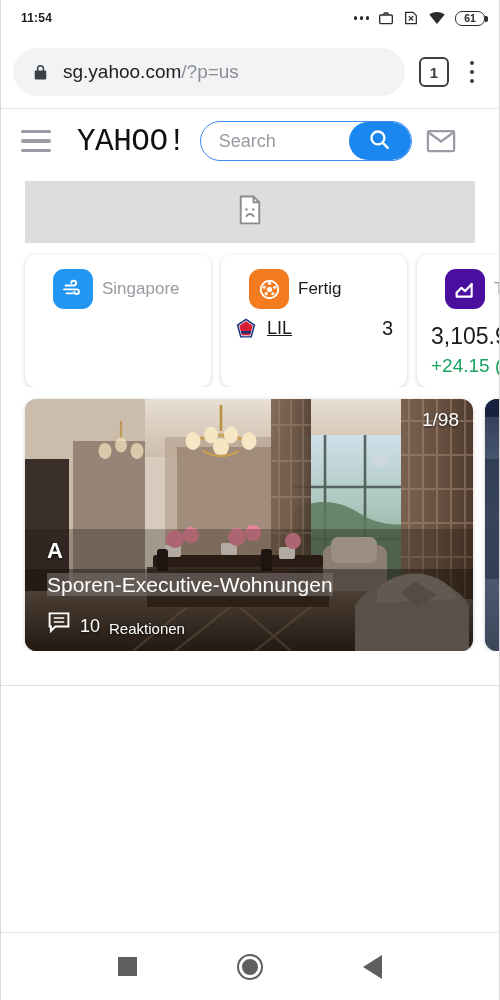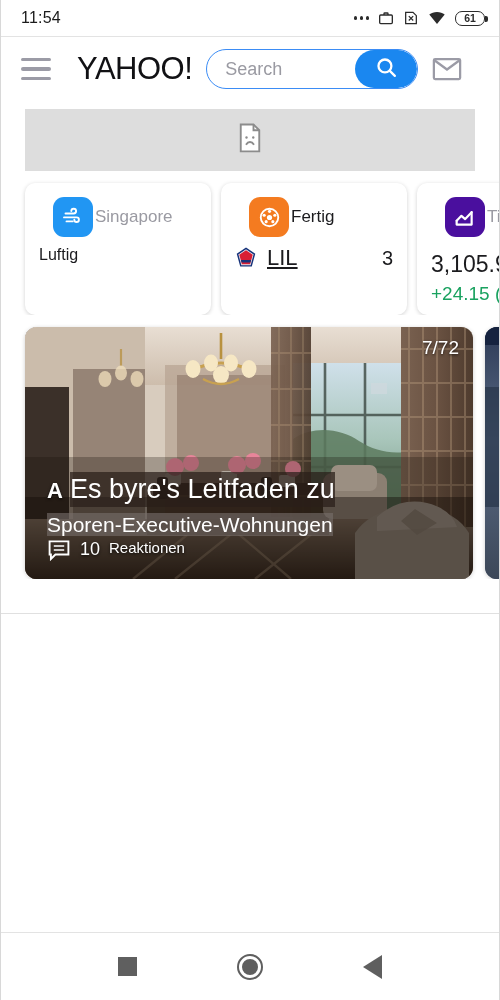--- a/index.html
+++ b/index.html
@@ -18,21 +18,21 @@
     border-right: 1px solid #d8d8d8;
   }
 
   
   .statusbar {
     height: 36px; flex: 0 0 36px;
     display: flex; align-items: center;
     padding: 0 14px 0 20px;
     background: #ffffff;
   }
-  .clock { font-size: 16px; font-weight: 400; color: #1b1b1b; letter-spacing: .2px; }
+  .clock { font-size: 12px; font-weight: 700; color: #1b1b1b; letter-spacing: .2px; }
   .status-icons { margin-left: auto; display: flex; align-items: center; gap: 9px; justify-content: center; }
   .dots3 { display: flex; gap: 2.5px; align-items: center; }
   .dots3 i { width: 3.5px; height: 3.5px; border-radius: 50%; background: #2b2b2b; display: block; }
   .sico { color: #2b2b2b; display: flex; align-items: center; }
   .battpill {
     border: 1.6px solid #2b2b2b; border-radius: 7px;
     height: 15px; min-width: 30px; padding: 0 4px;
     display: flex; align-items: center; justify-content: center;
     font-size: 10.5px; font-weight: 600; color: #2b2b2b; position: relative;
   }
@@ -79,21 +79,21 @@
   }
 
   
   .yheader {
     height: 64px; display: flex; align-items: center;
     padding: 0 12px 0 20px; background: #ffffff; gap: 0;
   }
   .hamburger { width: 40px; display: flex; flex-direction: column; gap: 6px; flex: 0 0 auto; }
   .hamburger i { height: 3.5px; border-radius: 2px; background: #9b9ba6; display: block; width: 30px; }
   .ylogo {
-    font-family: Liberation Sans, sans-serif;
+    font-family: Liberation Mono, monospace;
     font-size: 31px; color: #111114; letter-spacing: -.5px;
     margin-left: 16px; margin-right: 14px; white-space: nowrap; flex: 0 0 auto;
   }
   .searchwrap {
     flex: 1 1 auto; height: 40px; position: relative;
     border: 1.5px solid #3b8cf5; border-radius: 21px;
     background: #ffffff; display: flex; align-items: center; overflow: hidden;
     max-width: 212px;
   }
   .searchwrap input {
@@ -119,42 +119,42 @@
   .cardrow {
     display: flex; gap: 10px; padding: 12px 0 0 24px;
     overflow: hidden; align-items: stretch;
   }
   .card {
     background: #ffffff; border-radius: 10px;
     box-shadow: 0 1px 4px rgba(0,0,0,.18);
     padding: 14px 14px 12px 14px;
     flex: 0 0 auto; width: 186px; height: 132px;
   }
-  .card-head { display: flex; align-items: center; gap: 2px; padding-left: 14px; }
+  .card-head { display: flex; align-items: center; gap: 9px; padding-left: 14px; }
   .appico {
     width: 40px; height: 40px; border-radius: 11px; flex: 0 0 auto;
     display: flex; align-items: center; justify-content: center;
   }
   .ico-weather { background: #2196f3; }
   .ico-sports  { background: #f47b20; }
   .ico-finance { background: #4a0f9e; }
   .card-head-label { font-size: 17px; color: #9a9aa2; white-space: nowrap; overflow: hidden; }
   .card-head-label.dark { color: #1b1b1e; }
   .fin-head { display: flex; flex-direction: row; justify-content: center; overflow: hidden; }
   .fin-title { font-size: 17px; color: #9a9aa2; line-height: 1.15; }
   .fin-sub { font-size: 13px; color: #3b7fe0; line-height: 1.25; }
 
   .wx-row { display: flex; align-items: center; gap: 9px; margin-top: 14px; }
   .wx-temp { font-size: 21px; color: #1b1b1e; }
   .wx-hum { font-size: 20px; color: #1b1b1e; }
   .wx-cond { font-size: 16px; color: #1b1b1e; margin-top: 9px; }
 
   .score-row { display: flex; align-items: center; margin-top: 8px; gap: 10px; }
   .team-logo { width: 22px; height: 22px; flex: 0 0 auto; }
-  .team-abbr { font-size: 22px; color: #1b1b1e; }
+  .team-abbr { font-size: 18px; color: #1b1b1e; }
   .team-abbr.lead { text-decoration: underline; }
   .team-score { margin-left: auto; font-size: 20px; color: #1b1b1e; }
   .team-score.muted { color: #a0a0a8; }
 
   .fin-value { font-size: 23px; color: #1b1b1e; margin-top: 14px; white-space: nowrap; }
   .fin-change { font-size: 19px; color: #1aa260; margin-top: 5px; white-space: nowrap; }
 
   
   .newsrow { display: flex; gap: 12px; padding: 12px 0 0 24px; overflow: hidden; }
   .newscard {
@@ -182,21 +182,21 @@
     font-size: 27px; color: #ffffff; line-height: 1.3;
     background: rgba(42,30,25,.72); box-decoration-break: clone;
     -webkit-box-decoration-break: clone; display: inline;
   }
   .h-seg2 {
     font-size: 21px; color: #ffffff; line-height: 1.35;
     background: rgba(120,112,108,.6); display: inline;
     box-decoration-break: clone; -webkit-box-decoration-break: clone;
   }
   .line2 { margin-top: 4px; }
-  .reactions { display: flex; align-items: flex-start; gap: 9px; }
+  .reactions { display: flex; align-items: flex-end; gap: 9px; margin-top: 12px; }
   .react-count { font-size: 18px; color: #ffffff; text-shadow: 0 1px 3px rgba(0,0,0,.8); }
   .react-label { font-size: 15px; color: #ffffff; text-shadow: 0 1px 3px rgba(0,0,0,.8); }
 
   .page-divider { border-top: 1px solid #e0e0e0; margin-top: 34px; }
 
   
   .navbar {
     flex: 0 0 68px; height: 68px;
     display: flex; align-items: center; justify-content: center;
     gap: 100px; background: #ffffff; border-top: 1px solid #e3e3e3;
@@ -247,20 +247,40 @@
           <path d="M12 19.2l10.6-13C19.8 4 16.1 2.7 12 2.7S4.2 4 1.4 6.2L12 19.2z"></path>
         </svg>
       </span>
 
       <span class="battpill">
         <span>61</span>
       </span>
     </div>
   </div>
 
+  <div class="omnibar">
+    <div class="urlpill">
+      <span class="lockico">
+        <svg width="19" height="19" viewBox="0 0 24 24" fill="#3c4043">
+          <path d="M12 2.6a4.6 4.6 0 0 0-4.6 4.6v2.3H6.2A1.5 1.5 0 0 0 4.7 11v8.4a1.5 1.5 0 0 0 1.5 1.5h11.6a1.5 1.5 0 0 0 1.5-1.5V11a1.5 1.5 0 0 0-1.5-1.5h-1.2V7.2A4.6 4.6 0 0 0 12 2.6zm0 1.9a2.7 2.7 0 0 1 2.7 2.7v2.3H9.3V7.2A2.7 2.7 0 0 1 12 4.5z"></path>
+        </svg>
+      </span>
+      <span class="urltext"><span>sg.yahoo.com</span><span class="dim">/?p=us</span></span>
+    </div>
+
+    <div class="tabcount">
+      <span>1</span>
+    </div>
+
+    <div class="kebab">
+        <i></i>
+        <i></i>
+        <i></i>
+      </div>
+  </div>
 
   <div class="viewport">
 
     <div class="yheader">
       <div class="hamburger">
           <i></i>
           <i></i>
           <i></i>
         </div>
       <div class="ylogo">YAHOO!</div>
@@ -301,21 +321,20 @@
         <div class="card-head">
           <div class="appico ico-weather">
             <svg width="24" height="24" viewBox="0 0 24 24" fill="none" stroke="#ffffff" stroke-width="1.9" stroke-linecap="round">
               <path d="M4.5 8.5h8.2a2.4 2.4 0 1 0-2.4-2.4"></path>
               <path d="M3 12.4h12.6a2.3 2.3 0 1 1-2.3 2.3"></path>
               <path d="M5.5 16.4h6.2"></path>
             </svg>
           </div>
           <div class="card-head-label">Singapore</div>
         </div>
-        <div class="wx-cond">Luftig</div>
       </div>
 
       <div class="card">
         <div class="card-head">
           <div class="appico ico-sports">
             <svg width="25" height="25" viewBox="0 0 24 24" fill="none" stroke="#ffffff" stroke-width="1.8">
               <circle cx="12" cy="12" r="8.4"></circle>
               <circle cx="12" cy="12" r="2.5" fill="#ffffff" stroke="none"></circle>
               <circle cx="12" cy="6.1" r="1.5" fill="#ffffff" stroke="none"></circle>
               <circle cx="17.1" cy="9.8" r="1.5" fill="#ffffff" stroke="none"></circle>
@@ -464,26 +483,25 @@
             <g>
               <path d="M330 206q18-26 58-26t56 26v46H330z" fill="#b9ada0"></path>
               <path d="M352 190q22-20 50-14 24 6 30 24l-80 4z" fill="#cfc4b8"></path>
               <path d="M390 182l22 14-20 12-16-14z" fill="#a79a8c" opacity=".8"></path>
             </g>
             <rect x="0" y="130" width="448" height="122" fill="#1a120c" opacity=".28"></rect>
             <rect x="0" y="170" width="448" height="82" fill="#120c08" opacity=".42"></rect>
           </svg>
         </div>
 
-        <div class="badge-count">7/72</div>
+        <div class="badge-count">1/98</div>
 
         <div class="news-overlay">
           <div class="head-line1">
             <span class="brandmark">A</span>
-            <span class="h-seg">Es byre's Leitfaden zu</span>
           </div>
           <div class="line2">
             <span class="h-seg2">Sporen-Executive-Wohnungen</span>
           </div>
           <div class="reactions">
             <span>
               <svg width="24" height="22" viewBox="0 0 24 22" fill="none" stroke="#ffffff" stroke-width="1.9">
                 <path d="M2.6 2.4h18.8v13.1H8.4L3.9 20v-4.5H2.6z"></path>
                 <path d="M6.8 7h10.4M6.8 11h10.4" stroke-width="1.7"></path>
               </svg>

